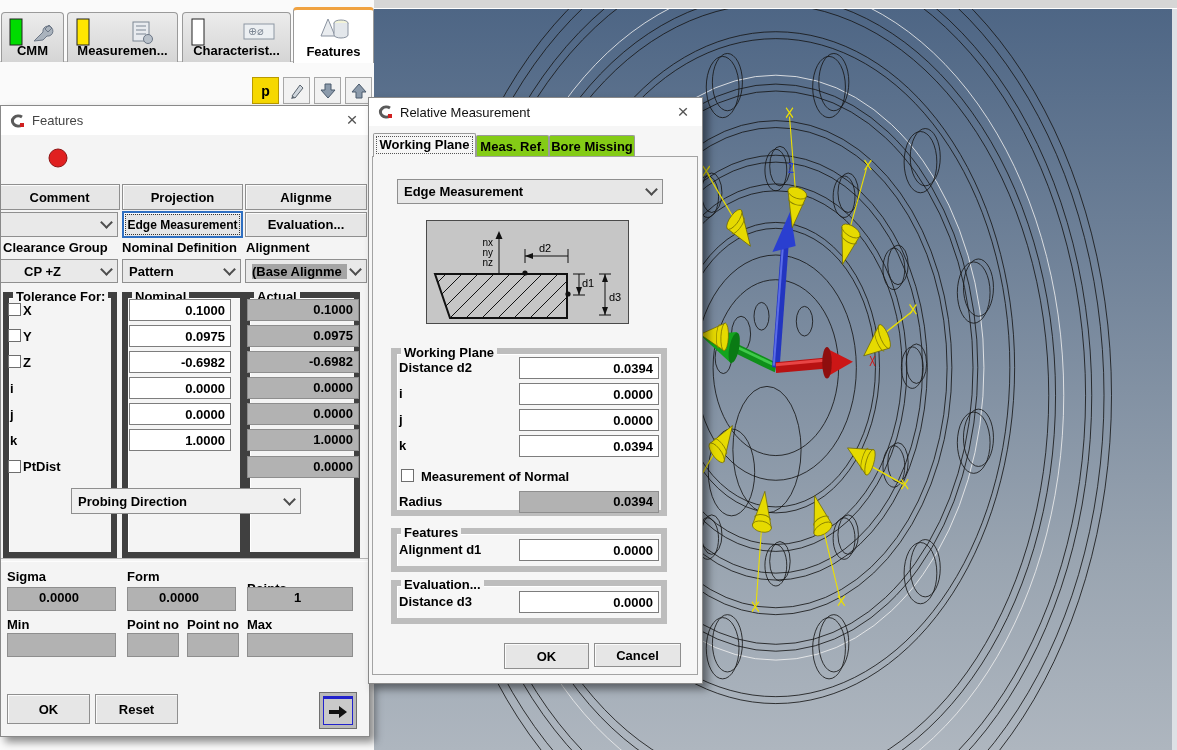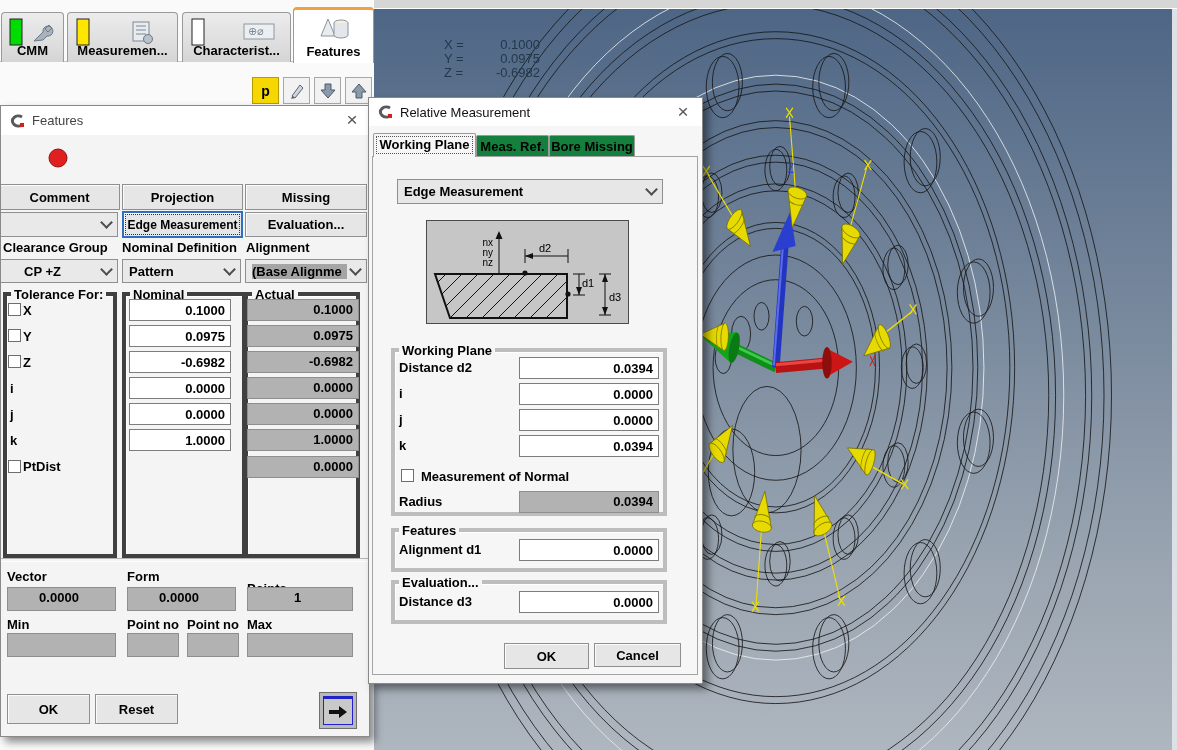--- a/index.html
+++ b/index.html
@@ -15,36 +15,36 @@
   .ro{position:absolute;background:#b2b2b2;border:1px solid #8e8e8e;font-size:13px;font-weight:bold;
       color:#000;text-align:right;padding:2px 5px 0 0;box-sizing:border-box;}
   .btn{position:absolute;background:#e6e6e6;border:1px solid #8f8f8f;font-size:13px;font-weight:bold;
        color:#000;text-align:center;box-sizing:border-box;display:flex;align-items:center;justify-content:center;
        box-shadow:inset 1px 1px 0 #fbfbfb;}
   .combo{position:absolute;background:#e9e9e9;border:1px solid #8f8f8f;font-size:13px;font-weight:bold;
        color:#000;box-sizing:border-box;display:flex;align-items:center;padding:0 6px;}
   .combo .txt{flex:1;overflow:hidden;white-space:nowrap;}
   .chev{width:7px;height:7px;border-right:2px solid #4d4d4d;border-bottom:2px solid #4d4d4d;
         transform:rotate(45deg);margin-left:4px;margin-top:-4px;flex:0 0 auto;}
-  .gb{position:absolute;border:4px solid #404040;box-shadow:inset 1px 1px 0 #fff;box-sizing:border-box;padding-left:21px;}
+  .gb{position:absolute;border:6px solid #404040;box-shadow:inset 1px 1px 0 #fff;box-sizing:border-box;padding-left:21px;}
   .legend{position:absolute;top:-9px;left:4px;background:#f4f4f4;padding:0 3px;font-size:13px;font-weight:bold;white-space:nowrap;}
   .cb{position:absolute;width:13px;height:13px;background:#fff;border:1px solid #6e6e6e;box-sizing:border-box;}
   .dlg{position:absolute;background:#f4f4f4;border:1px solid #898989;box-shadow:5px 5px 8px rgba(0,0,0,.45);overflow:hidden;}
   .dlg-title{position:absolute;left:0;top:0;right:0;height:29px;background:#fff;display:flex;align-items:center;}
   .dlg-title .t{font-size:13px;color:#444;margin-left:7px;}
   .close-x{position:absolute;top:3px;font-size:19px;color:#555;width:22px;text-align:center;cursor:default;line-height:22px;}
   
   .apptab{position:absolute;top:12px;height:50px;background:linear-gradient(#ececec,#d5d5d5);
           border:1px solid #9a9a9a;border-bottom:none;border-radius:4px 4px 0 0;box-sizing:border-box;}
   .apptab.active{top:7px;height:56px;background:#fff;border-top:3px solid #f0a240;}
   .apptab .cap{position:absolute;left:0;right:0;bottom:4px;text-align:center;font-size:13px;font-weight:bold;}
   .qbtn{position:absolute;top:77px;width:27px;height:27px;background:#f2f2f2;border:1px solid #a8a8a8;
         box-sizing:border-box;display:flex;align-items:center;justify-content:center;}
   
-  .dtab{position:absolute;top:0;height:22px;background:#15803d;border:1px solid #9a9a9a;border-bottom:none;
+  .dtab{position:absolute;top:0;height:22px;background:#84cc16;border:1px solid #9a9a9a;border-bottom:none;
         font-size:13px;font-weight:bold;text-align:center;line-height:21px;box-sizing:border-box;border-radius:2px 2px 0 0;}
   .dtab.active{outline:1px dotted #555;outline-offset:-4px;height:24px;z-index:2;background:#f6f6f6;}
   .sep{position:absolute;left:0;right:0;height:2px;border-top:1px solid #b3b3b3;border-bottom:1px solid #fdfdfd;}
 </style>
 </head>
 <body>
 
 <div class="abs" style="left:0;top:0;width:378px;height:750px;background:#fafafa;"></div>
 <div class="abs" style="left:0;top:61px;width:374px;height:1px;background:#c9c9c9;"></div>
 
@@ -268,25 +268,20 @@
       <use href="#cone" transform="translate(1028,524) rotate(160)"></use>
       <use href="#cone" transform="translate(1090,463) rotate(114)"></use>
     </g>
 
     <text x="1100" y="370" font-size="14" fill="#cc1616" font-family="Liberation Sans, sans-serif">X</text>
     <text x="820" y="334" font-size="14" fill="#13a41e" font-family="Liberation Sans, sans-serif">Y</text>
     <text x="981" y="175" font-size="14" fill="#2a3fd0" font-family="Liberation Sans, sans-serif">Z</text>
   </svg>
 
   
-  <div class="abs" style="left:70px;top:29px;width:130px;color:#20394a;font-size:13px;line-height:14px;">
-    <div><span style="display:inline-block;width:34px;">X =</span><span style="display:inline-block;width:62px;text-align:right;">0.1000</span></div>
-    <div><span style="display:inline-block;width:34px;">Y =</span><span style="display:inline-block;width:62px;text-align:right;">0.0975</span></div>
-    <div><span style="display:inline-block;width:34px;">Z =</span><span style="display:inline-block;width:62px;text-align:right;">-0.6982</span></div>
-  </div>
   <div class="abs" style="right:0;top:0;width:5px;height:741px;background:#dde1e5;"></div>
 </div>
 
 <div class="dlg" style="left:0;top:105px;width:368px;height:630px;">
   <div class="dlg-title">
     <svg width="16" height="14" viewBox="0 0 16 14" style="margin-left:8px;">
       <path d="M13 3 A6 5 0 1 0 13 11" fill="none" stroke="#5a5a5a" stroke-width="3"></path>
       <rect x="11" y="9" width="4" height="4" fill="#d02020"></rect>
     </svg>
     <span class="t">Features</span>
@@ -297,21 +292,21 @@
       <circle cx="10" cy="10" r="9" fill="#e02020" stroke="#8d1414"></circle>
     </svg>
 
   <div class="btn" style="left:-2px;top:78px;width:121px;height:26px;">
       <span>Comment</span>
     </div>
   <div class="btn" style="left:121px;top:78px;width:121px;height:26px;">
       <span>Projection</span>
     </div>
   <div class="btn" style="left:244px;top:78px;width:122px;height:26px;">
-      <span>Missing</span>
+      <span>Alignme</span>
     </div>
 
   <div class="combo" style="left:-2px;top:106px;width:119px;height:25px;">
     <span class="txt"></span>
     <span class="chev"></span>
   </div>
   <div class="btn" style="left:121px;top:105px;width:121px;height:27px;border:2px solid #2f6fc1;outline:1px dotted #333;outline-offset:-4px;">
       <span style="font-size:12px;">Edge Measurement</span>
     </div>
   <div class="btn" style="left:244px;top:106px;width:122px;height:25px;">
@@ -365,24 +360,28 @@
   <input class="fld" style="left: 128px; top: 323px; width: 102px; height: 22px;" value="1.0000">
 
   <div class="ro" style="left:246px;top:193px;width:112px;height:22px;">0.1000</div>
   <div class="ro" style="left:246px;top:219px;width:112px;height:22px;">0.0975</div>
   <div class="ro" style="left:246px;top:245px;width:112px;height:22px;">-0.6982</div>
   <div class="ro" style="left:246px;top:271px;width:112px;height:22px;">0.0000</div>
   <div class="ro" style="left:246px;top:297px;width:112px;height:22px;">0.0000</div>
   <div class="ro" style="left:246px;top:323px;width:112px;height:22px;">1.0000</div>
   <div class="ro" style="left:246px;top:350px;width:112px;height:22px;">0.0000</div>
 
+  <div class="combo" style="left:70px;top:382px;width:230px;height:26px;background:#f0f0f0;">
+    <span class="txt">Probing Direction</span>
+    <span class="chev"></span>
+  </div>
 
   <div class="sep" style="top:452px;"></div>
 
-  <div class="lbl" style="left:6px;top:463px;">Vector</div>
+  <div class="lbl" style="left:6px;top:463px;">Sigma</div>
   <div class="lbl" style="left:126px;top:463px;">Form</div>
   <div class="lbl" style="left:246px;top:463px;margin-top:12px;">Points</div>
   <div class="ro" style="left:6px;top:481px;width:109px;height:24px;text-align:center;">0.0000</div>
   <div class="ro" style="left:126px;top:481px;width:109px;height:24px;text-align:center;">0.0000</div>
   <div class="ro" style="left:246px;top:481px;width:106px;height:24px;text-align:center;">1</div>
 
   <div class="lbl" style="left:6px;top:511px;">Min</div>
   <div class="lbl" style="left:126px;top:511px;">Point no</div>
   <div class="lbl" style="left:186px;top:511px;">Point no</div>
   <div class="lbl" style="left:246px;top:511px;">Max</div>

